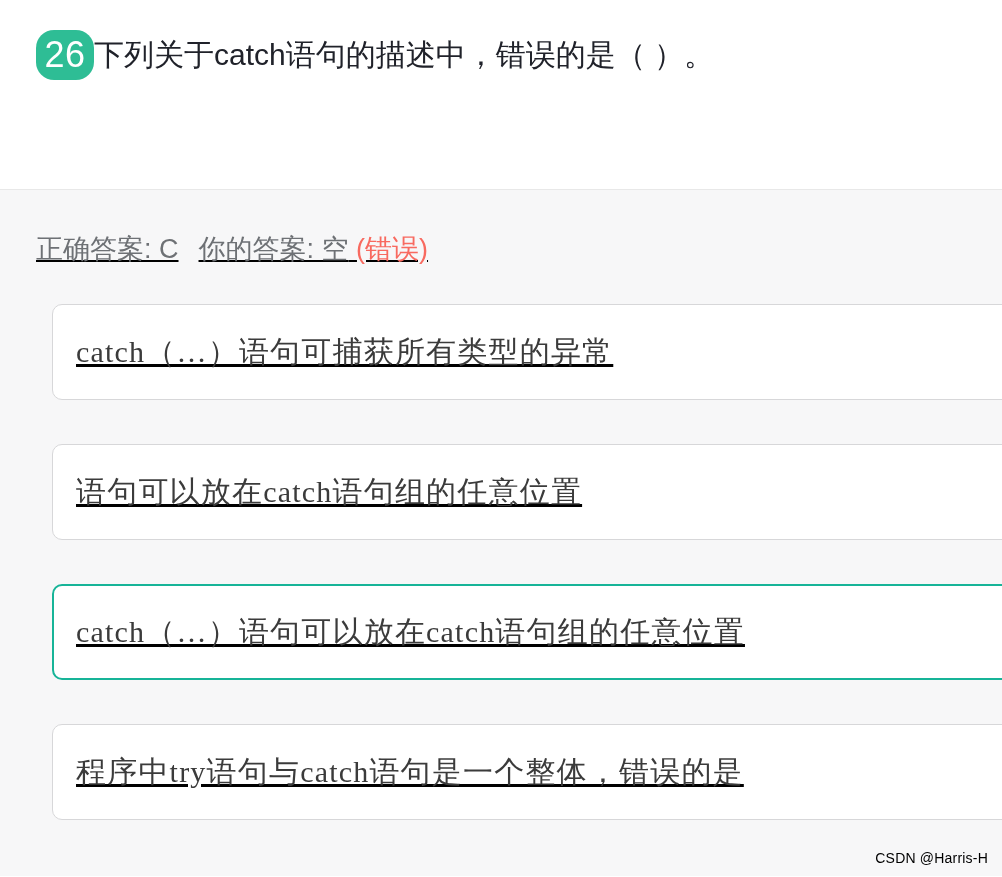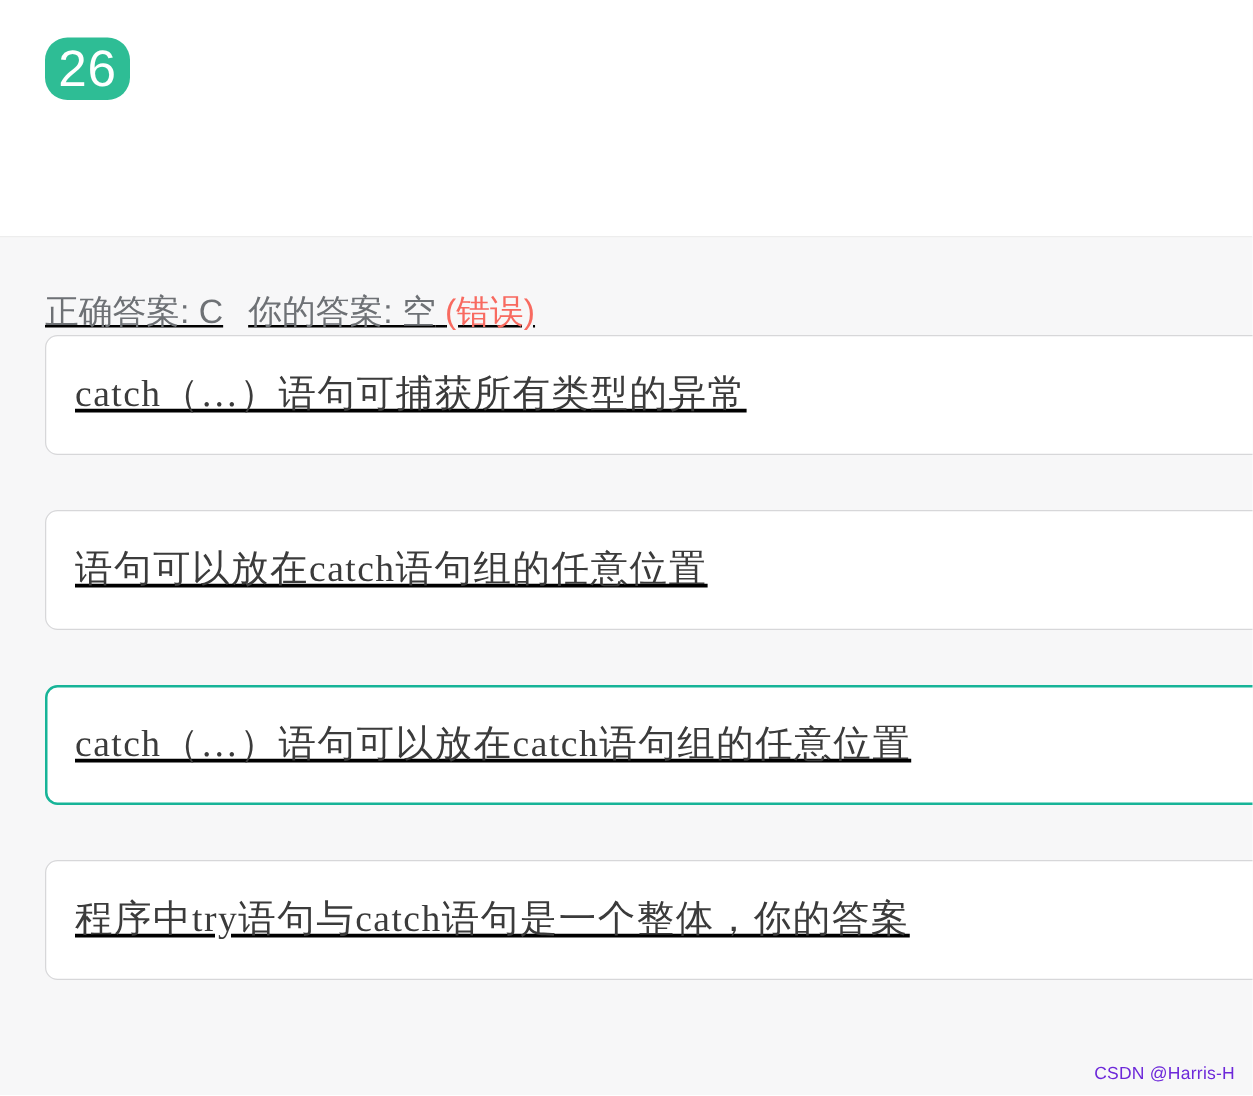--- a/index.html
+++ b/index.html
@@ -32,26 +32,26 @@
   }
 
   .stem-line {
     display: flex;
     align-items: center;
     padding-left: 36px;
   }
 
   .q-number-badge {
     flex: 0 0 auto;
-    width: 68px;
+    width: 58px;
     height: 50px;
     border-radius: 18px;
     background: #2ebd95;
     color: #ffffff;
-    font-size: 41px;
+    font-size: 36px;
     line-height: 50px;
     text-align: center;
     letter-spacing: 0.5px;
     font-family: "Liberation Sans", sans-serif;
   }
 
   .q-stem-text {
     font-size: 30px;
     color: #20222a;
     line-height: 50px;
@@ -79,21 +79,22 @@
   .answer-summary .gap {
     display: inline-block;
     width: 20px;
   }
   .wrong-flag {
     color: #f86a60;
   }
 
   
   .options {
-    padding-left: 36px;
+    margin-top: 36px;
+    padding-left: 52px;
   }
 
   .option-box {
     position: relative;
     height: 96px;
     margin-bottom: 44px;
     background: #ffffff;
     border: 1px solid #d7d7d9;
     border-radius: 10px;
     box-sizing: border-box;
@@ -120,33 +121,34 @@
   .option-box.selected-correct .option-text {
     padding-left: 22px;
   }
 
   
   .watermark {
     position: absolute;
     right: 14px;
     bottom: 10px;
     font-size: 14px;
-    color: #6d28d9;
+    color: #000000;
     font-family: "Liberation Sans", sans-serif;
     letter-spacing: 0.2px;
   }
 </style>
 </head>
 <body>
 
 <div class="question-page">
 
   <div class="stem-section">
     <div class="stem-line">
       <div class="q-number-badge">26</div>
+      <div class="q-stem-text">下列关于catch语句的描述中，错误的是（ ）。</div>
     </div>
   </div>
 
   <div class="answer-section">
 
     <div class="answer-summary">
       <span>正确答案: C</span><span class="gap"></span><span>你的答案: 空</span>
       <span class="wrong-flag">(错误)</span>
     </div>
 
@@ -158,21 +160,21 @@
 
       <div class="option-box">
         <div class="option-text">语句可以放在catch语句组的任意位置</div>
       </div>
 
       <div class="option-box selected-correct">
         <div class="option-text">catch（…）语句可以放在catch语句组的任意位置</div>
       </div>
 
       <div class="option-box">
-        <div class="option-text">程序中try语句与catch语句是一个整体，你的答案</div>
+        <div class="option-text">程序中try语句与catch语句是一个整体，错误的是</div>
       </div>
 
     </div>
 
     <div class="watermark">CSDN @Harris-H</div>
 
   </div>
 
 </div>
 

